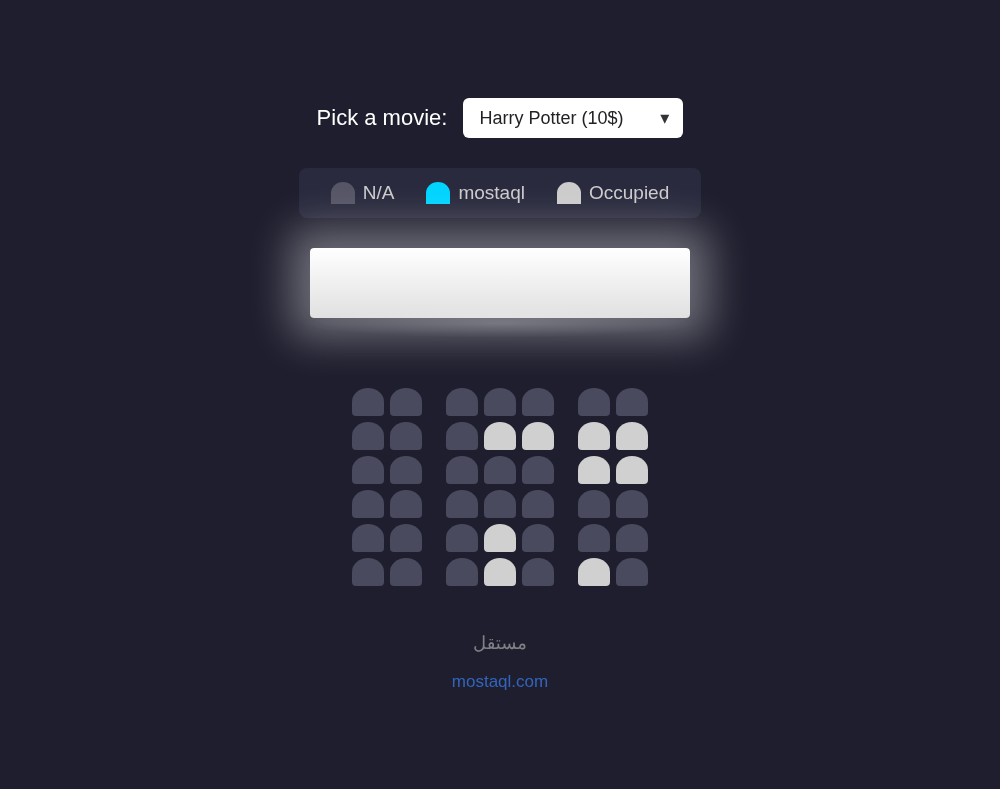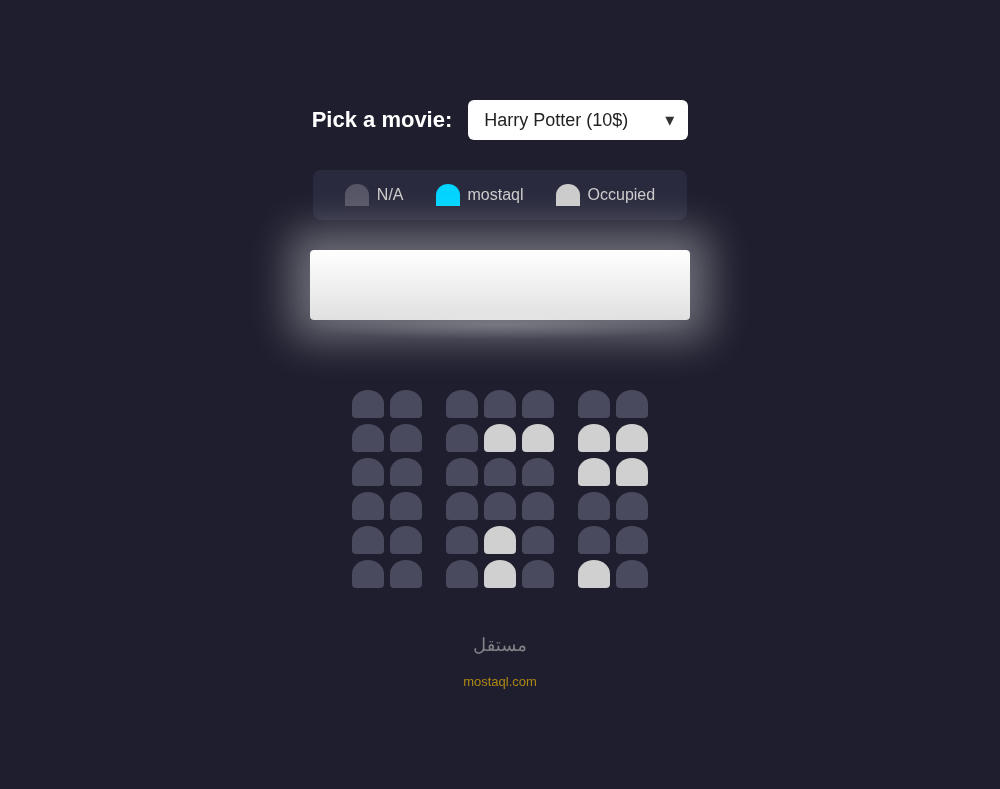--- a/index.html
+++ b/index.html
@@ -27,21 +27,21 @@
 
     
     .movie-picker-row {
       display: flex;
       align-items: center;
       gap: 16px;
     }
 
     .movie-picker-label {
       font-size: 22px;
-      font-weight: 700;
+      font-weight: 400;
       color: #fff;
     }
 
     .movie-picker-select {
       appearance: none;
       background-color: #fff;
       color: #222;
       font-size: 18px;
       font-weight: 500;
       padding: 10px 40px 10px 16px;
@@ -76,21 +76,21 @@
       gap: 32px;
       background-color: #2a2a3e;
       padding: 14px 32px;
       border-radius: 8px;
     }
 
     .legend-item {
       display: flex;
       align-items: center;
       gap: 8px;
-      font-size: 16px;
+      font-size: 19px;
       color: #ccc;
     }
 
     .seat-icon {
       width: 24px;
       height: 22px;
       border-radius: 50% 50% 0 0;
       display: inline-block;
     }
 
@@ -184,22 +184,22 @@
       opacity: 0.7;
     }
 
     .watermark-arabic {
       font-size: 18px;
       color: #aaa;
       margin-top: 8px;
     }
 
     .watermark-latin {
-      font-size: 13px;
-      color: #eab308;
+      font-size: 17px;
+      color: #3b82f6;
       margin-top: 18px;
     }
   </style>
 </head>
 <body>
 
 <div class="page-container">
 
   <div class="movie-picker-row">
     <span class="movie-picker-label">Pick a movie:</span>

